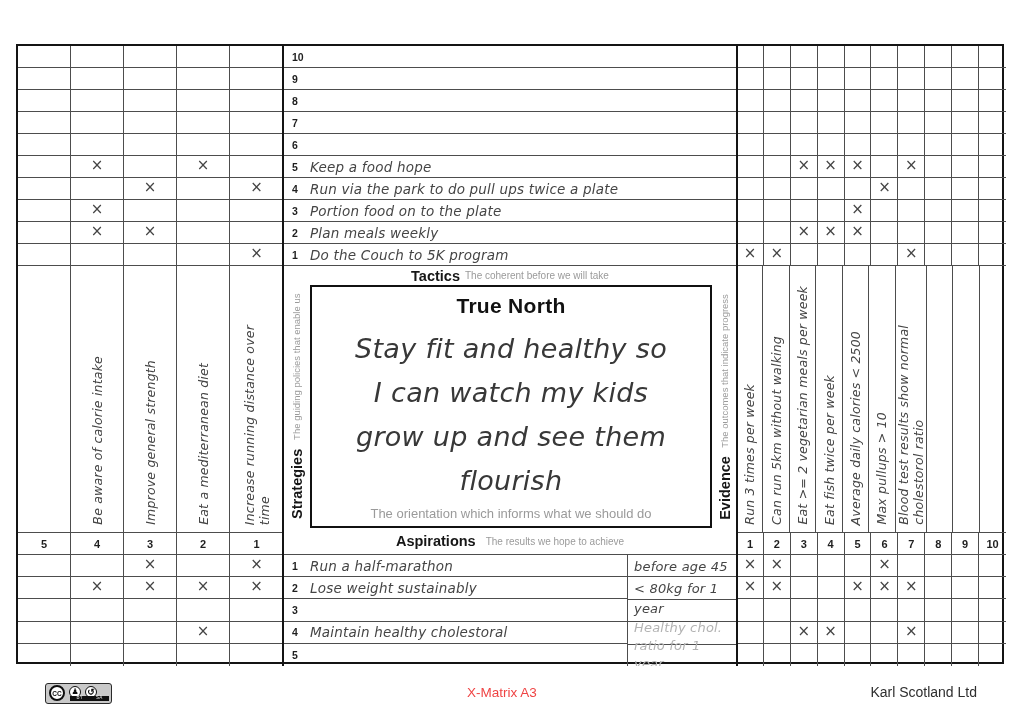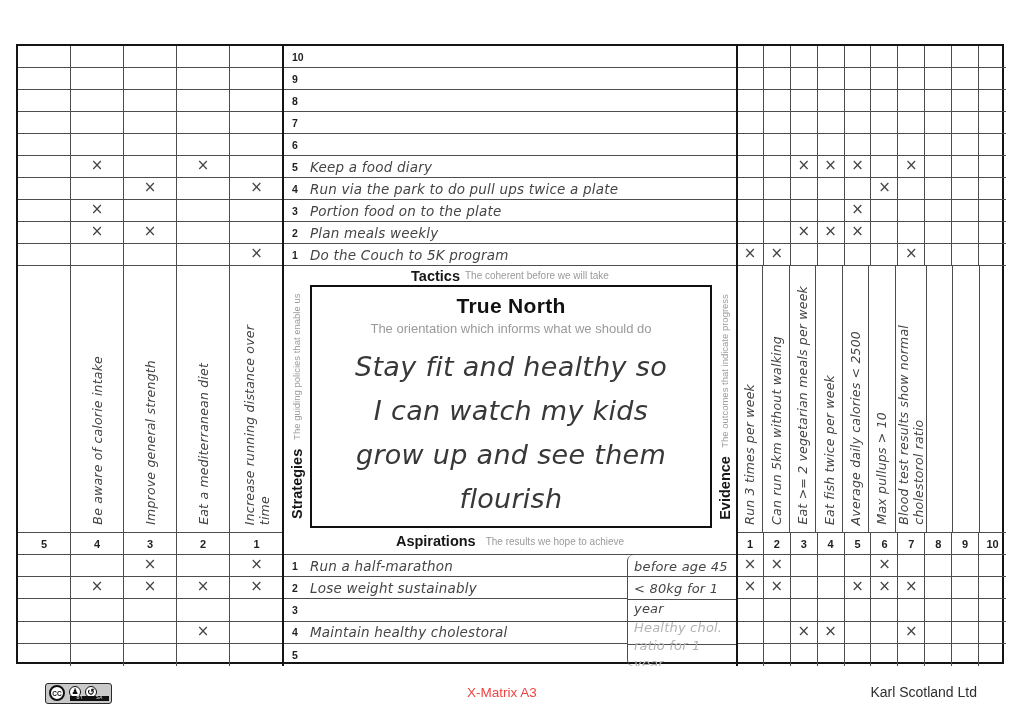--- a/index.html
+++ b/index.html
@@ -9,21 +9,21 @@
     --faded:#b3b3b3;
     --sub:#9a9a9a;
     --num:#1f1f1f;
   }
   *{margin:0;padding:0;box-sizing:border-box;}
   html,body{background:#ffffff;}
   .page{position:relative;width:1024px;height:724px;background:#fff;overflow:hidden;
         font-family:"Liberation Sans",sans-serif;}
   
   #board{position:absolute;left:16px;top:44px;width:988px;height:620px;border:2px solid var(--thick);}
-  .region{position:absolute;border-radius:6px;}
+  .region{position:absolute;}
   
   .vsep{position:absolute;top:0;width:2px;height:620px;background:var(--thick);z-index:6;}
   
   .xgrid{display:grid;grid-auto-rows:1fr;}
   .cols5{grid-template-columns:repeat(5,1fr);}
   .cols10{grid-template-columns:repeat(10,1fr);}
   .gcell{border-right:1px solid var(--line);border-bottom:1px solid var(--line);
          display:flex;align-items:center;justify-content:center;}
   .gcell.lc{border-right:none;}
   .gcell.lr{border-bottom:none;}
@@ -187,21 +187,21 @@
         <div class="hrow">
           <span class="rownum">7</span>
           <span class="rowtext"></span>
         </div>
         <div class="hrow">
           <span class="rownum">6</span>
           <span class="rowtext"></span>
         </div>
         <div class="hrow">
           <span class="rownum">5</span>
-          <span class="rowtext">Keep a food diary</span>
+          <span class="rowtext">Keep a food hope</span>
         </div>
         <div class="hrow">
           <span class="rownum">4</span>
           <span class="rowtext">Run via the park to do pull ups twice a plate</span>
         </div>
         <div class="hrow">
           <span class="rownum">3</span>
           <span class="rowtext">Portion food on to the plate</span>
         </div>
         <div class="hrow">
@@ -375,25 +375,25 @@
 
       <div id="strategies-strip" class="vstrip">
         <span class="vlabel">
           <span class="axis-label">Strategies</span>
           <span class="axis-sub">The guiding policies that enable us</span>
         </span>
       </div>
 
       <div id="truenorth-box">
         <div id="tn-title">True North</div>
-        <div id="tn-sub">The orientation which informs what we should do</div>
         <div id="tn-statement">Stay fit and healthy so
 I can watch my kids
 grow up and see them
 flourish</div>
+        <div id="tn-sub">The orientation which informs what we should do</div>
       </div>
 
       <div id="evidence-strip" class="vstrip">
         <span class="vlabel">
           <span class="axis-label">Evidence</span>
           <span class="axis-sub">The outcomes that indicate progress</span>
         </span>
       </div>
 
       <div id="aspirations-band" class="axis-band">

